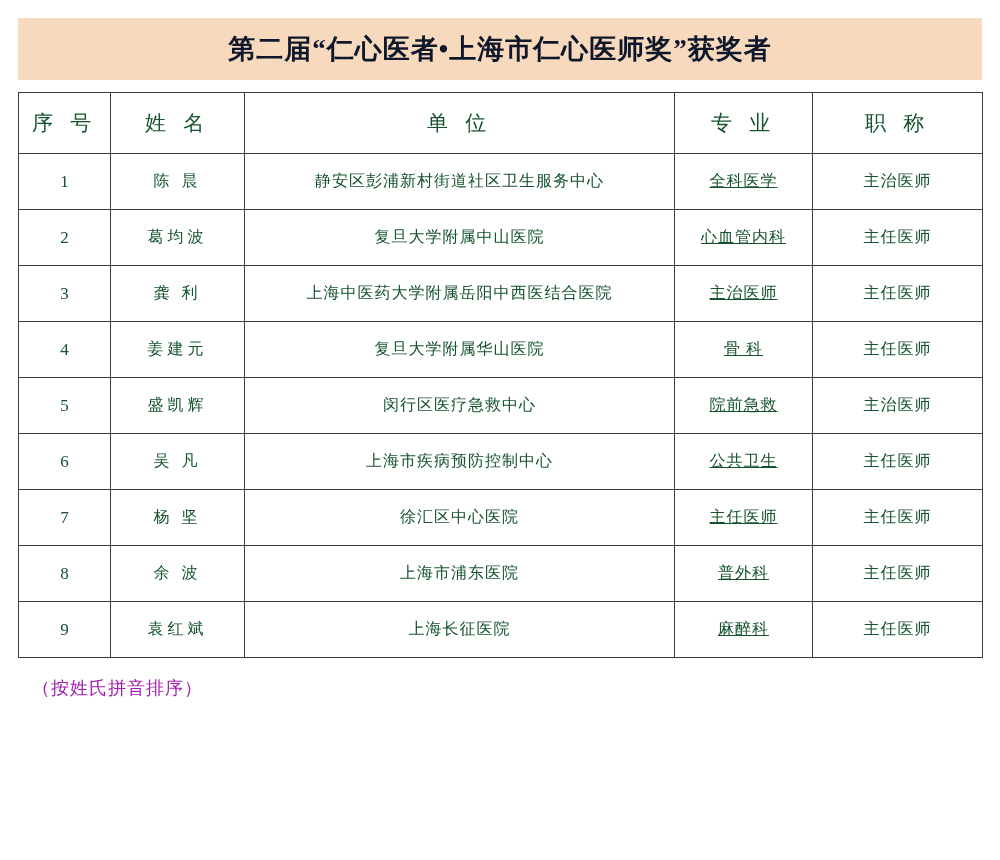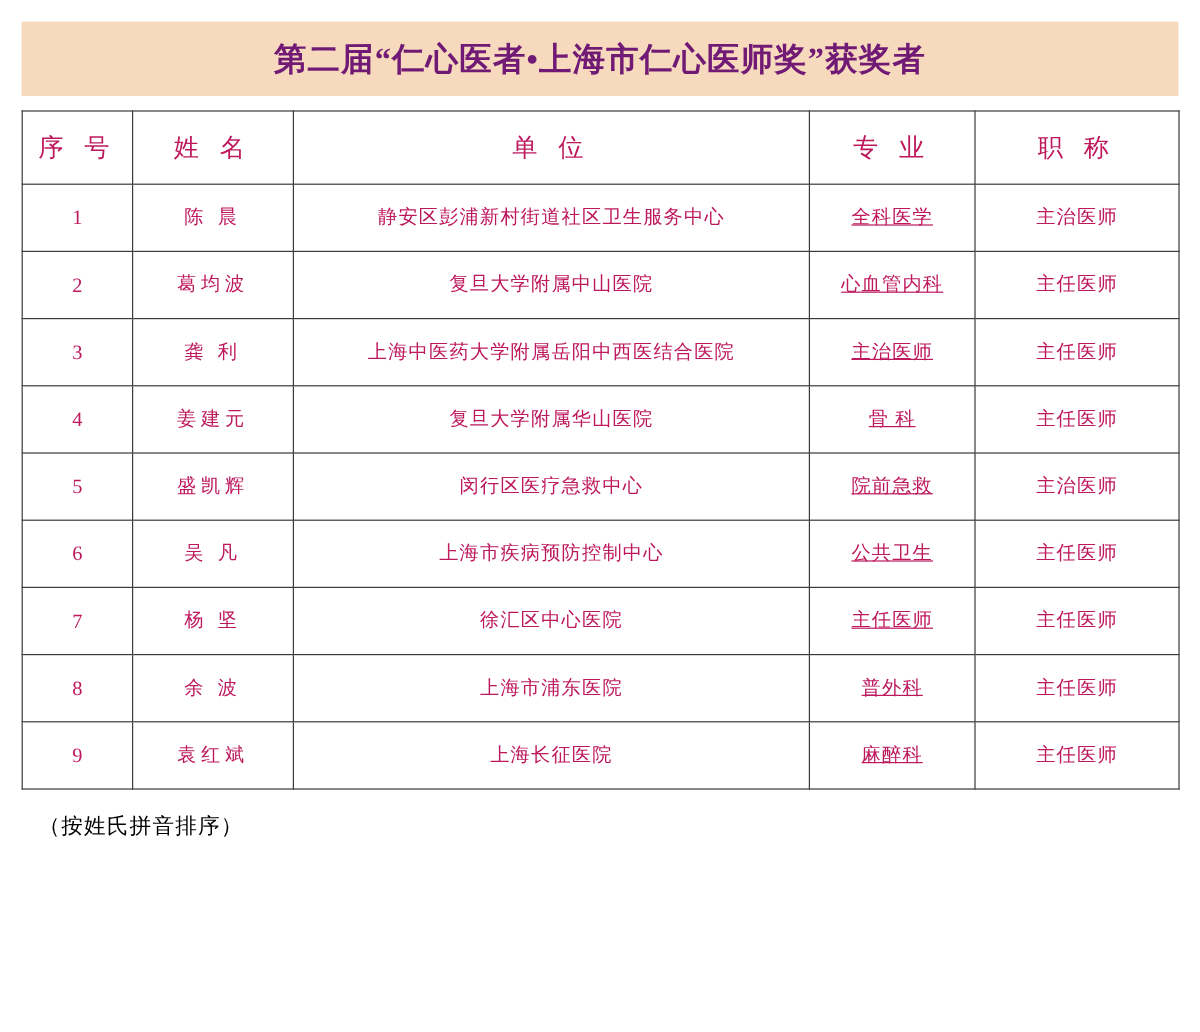--- a/index.html
+++ b/index.html
@@ -27,35 +27,35 @@
     background: #f7d9bd;
     display: flex;
     align-items: center;
     justify-content: center;
     box-sizing: border-box;
   }
   .title-text {
     font-size: 27px;
     font-weight: bold;
     letter-spacing: 1px;
-    color: #701a75;
+    color: #0f172a;
     font-family: "Liberation Serif", "DejaVu Serif", serif;
   }
   table.award-table {
     width: 964px;
     border-collapse: collapse;
     table-layout: fixed;
     margin-top: 12px;
   }
   table.award-table td, table.award-table th {
     border: 1px solid #3b3b3b;
     text-align: center;
     vertical-align: middle;
     font-weight: normal;
-    color: #be185d;
+    color: #14532d;
   }
   thead th {
     height: 58px;
     font-size: 21px;
     letter-spacing: 6px;
     font-weight: bold;
   }
   tbody td {
     height: 53px;
     font-size: 16px;
@@ -80,21 +80,21 @@
   }
   col.c-no { width: 92px; }
   col.c-name { width: 134px; }
   col.c-unit { width: 430px; }
   col.c-major { width: 138px; }
   col.c-rank { width: 170px; }
   .footnote {
     margin-top: 18px;
     margin-left: 14px;
     font-size: 18px;
-    color: #000000;
+    color: #a21caf;
     letter-spacing: 1px;
   }
 </style>
 </head>
 <body>
 
 <div class="page">
 
   <div class="title-bar">
     <div class="title-text">第二届“仁心医者•上海市仁心医师奖”获奖者</div>

